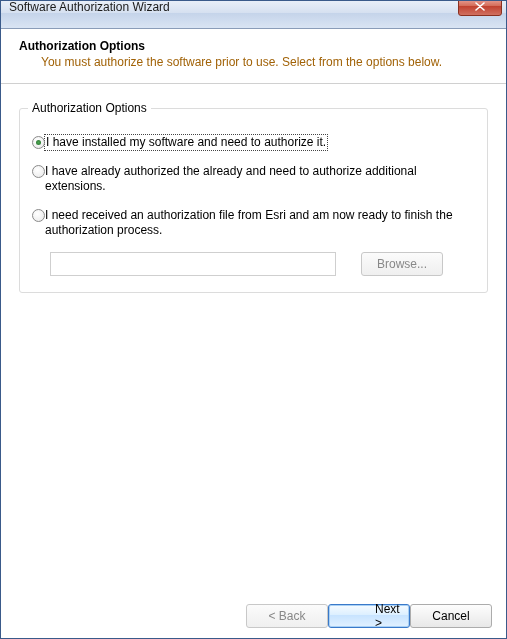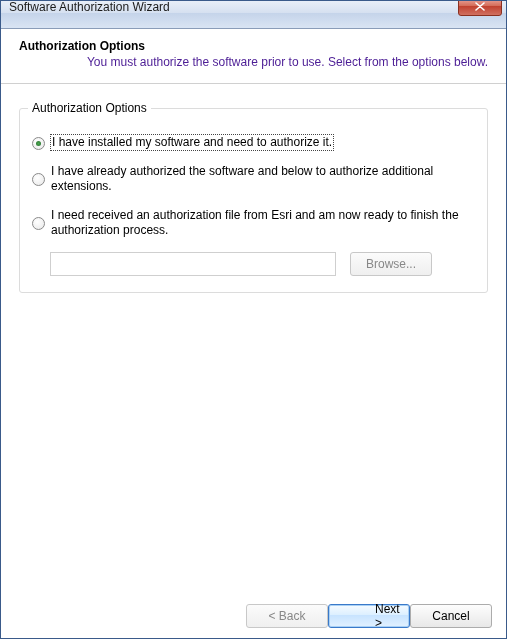--- a/index.html
+++ b/index.html
@@ -45,23 +45,22 @@
     background: #fff;
   }
   .header-title {
     font-weight: bold;
     font-size: 12px;
     color: #000;
     margin-bottom: 2px;
   }
   .header-sub {
     font-size: 12px;
-    color: #4c1d95;
+    color: #a16207;
     padding-left: 22px;
-    text-align: right;
   }
   .content {
     padding: 18px 18px 0 18px;
     height: 540px;
   }
   .group {
     border: 1px solid #dcdcdc;
     border-radius: 3px;
     padding: 18px 12px 16px 12px;
     position: relative;
@@ -71,23 +70,22 @@
     position: absolute;
     top: -8px;
     left: 8px;
     background: #fff;
     padding: 0 4px;
     font-size: 12px;
     color: #000;
   }
   .radio-row {
     display: flex;
-    align-items: center;
+    align-items: flex-start;
     margin: 8px 0 14px 0;
-    gap: 6px;
   }
   .radio {
     width: 13px;
     height: 13px;
     border-radius: 50%;
     border: 1px solid #8a8a8a;
     background: radial-gradient(circle at 40% 35%, #fff, #e8e8e8);
     position: relative;
     flex-shrink: 0;
     margin-top: 1px;
@@ -109,21 +107,21 @@
     line-height: 15px;
     cursor: pointer;
   }
   .radio-label.focused {
     outline: 1px dotted #444;
     outline-offset: 0;
     padding: 0 1px;
   }
   .file-row {
     display: flex;
-    gap: 14px;
+    gap: 25px;
     margin-top: 6px;
     align-items: center;
     padding-left: 18px;
   }
   .file-input {
     flex: 0 0 286px;
     height: 24px;
     border: 1px solid #cfcfcf;
     background: #fff;
     padding: 2px 4px;
@@ -203,21 +201,21 @@
     <div class="group">
       <div class="group-title">Authorization Options</div>
 
       <div class="radio-row">
         <div class="radio checked"></div>
         <span class="radio-label focused">I have installed my software and need to authorize it.</span>
       </div>
 
       <div class="radio-row">
         <div class="radio"></div>
-        <span class="radio-label">I have already authorized the software and below to authorize additional extensions.</span>
+        <span class="radio-label">I have already authorized the already and need to authorize additional extensions.</span>
       </div>
 
       <div class="radio-row">
         <div class="radio"></div>
         <span class="radio-label">I need received an authorization file from Esri and am now ready to finish the authorization process.</span>
       </div>
 
       <div class="file-row">
         <input class="file-input" type="text" disabled="" value="" style="">
         <div class="btn btn-browse">Browse...</div>

